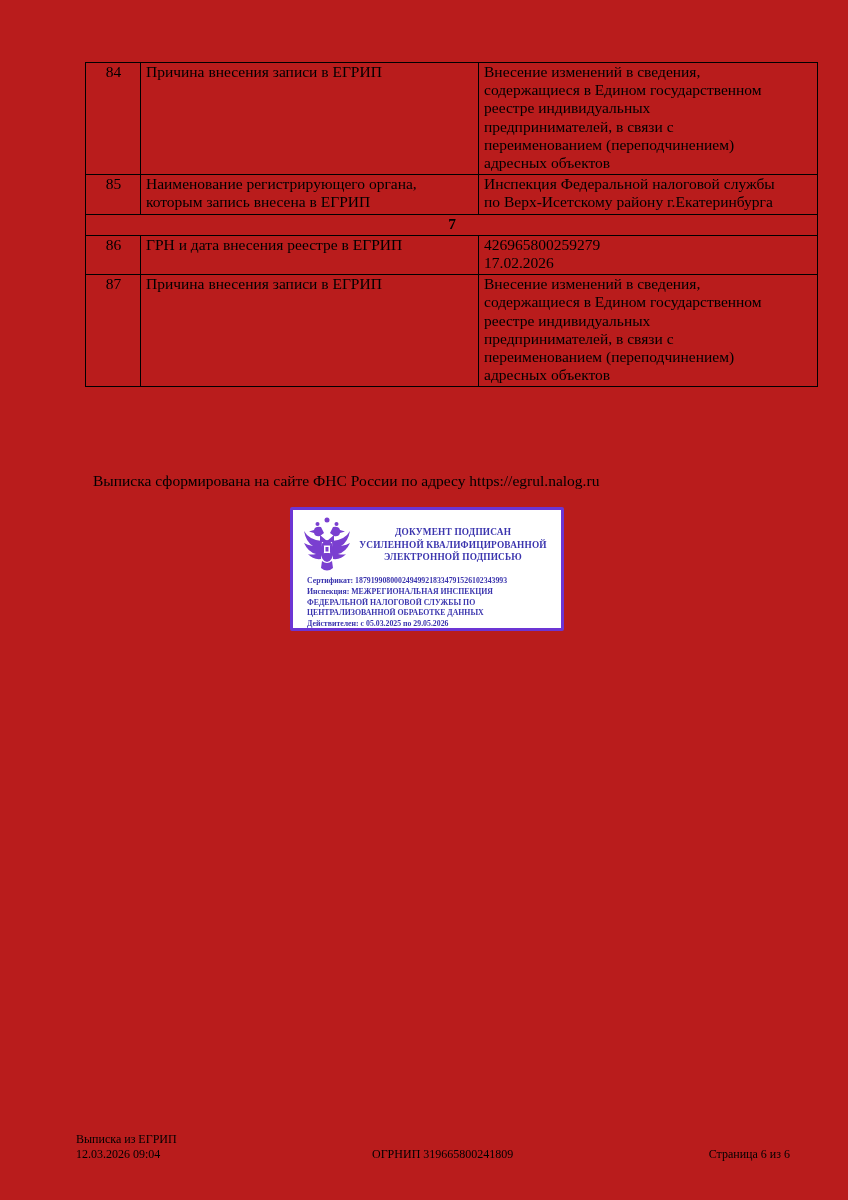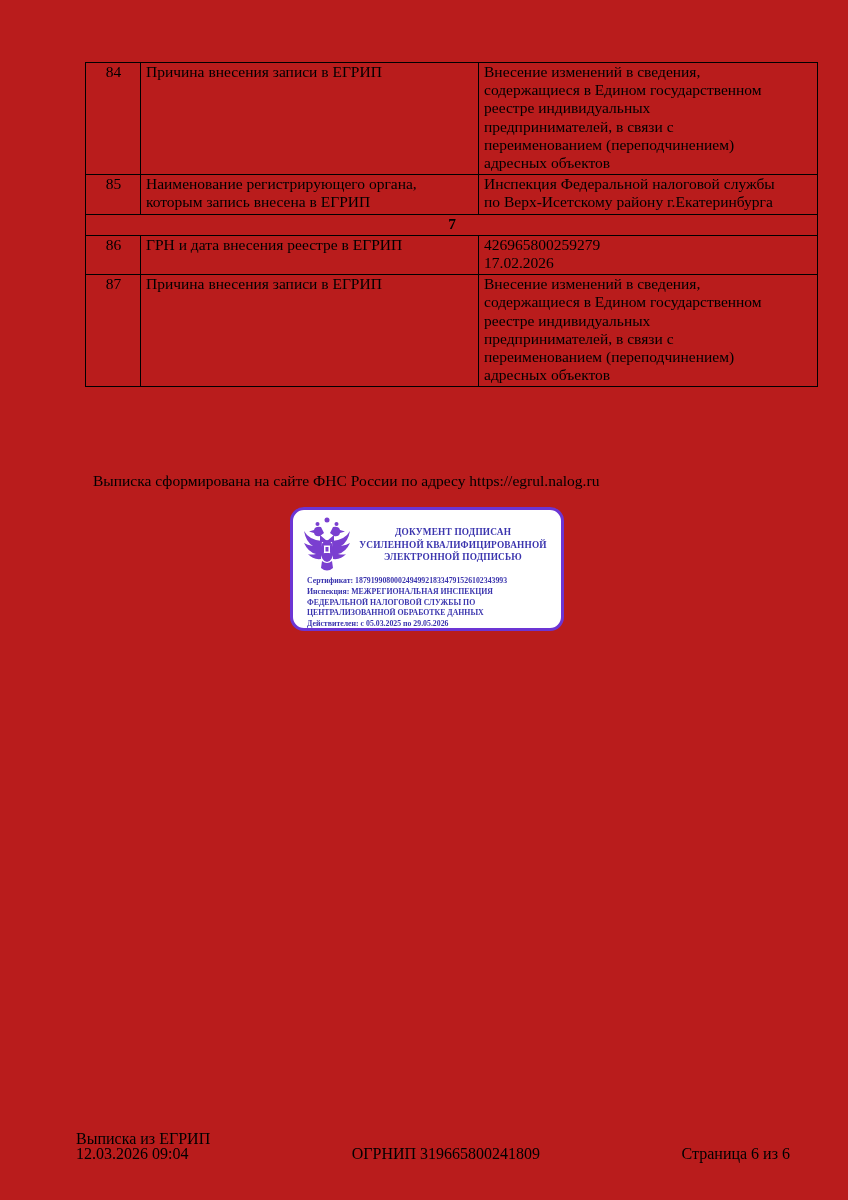--- a/index.html
+++ b/index.html
@@ -50,21 +50,21 @@
 
   
   .stamp {
     position: absolute;
     left: 290px;
     top: 507px;
     width: 274px;
     height: 124px;
     box-sizing: border-box;
     border: 3px solid #6C35D4;
-    border-radius: 14px;
+    border-radius: 2px;
     color: #3B35AE;
     font-weight: bold;
     background: #ffffff;
   }
   .stamp-top {
     display: flex;
     align-items: center;
     padding: 5px 8px 0 8px;
     height: 60px;
   }
@@ -86,21 +86,21 @@
 
   
   .footer {
     position: absolute;
     left: 76px;
     top: 1132px;
     width: 714px;
     display: flex;
     justify-content: space-between;
     align-items: flex-end;
-    font-size: 16px;
+    font-size: 12px;
     line-height: 14.5px;
   }
   .footer-left div { white-space: nowrap; }
 </style>
 </head>
 <body>
 
 <div class="page">
 
   <table class="registry">

